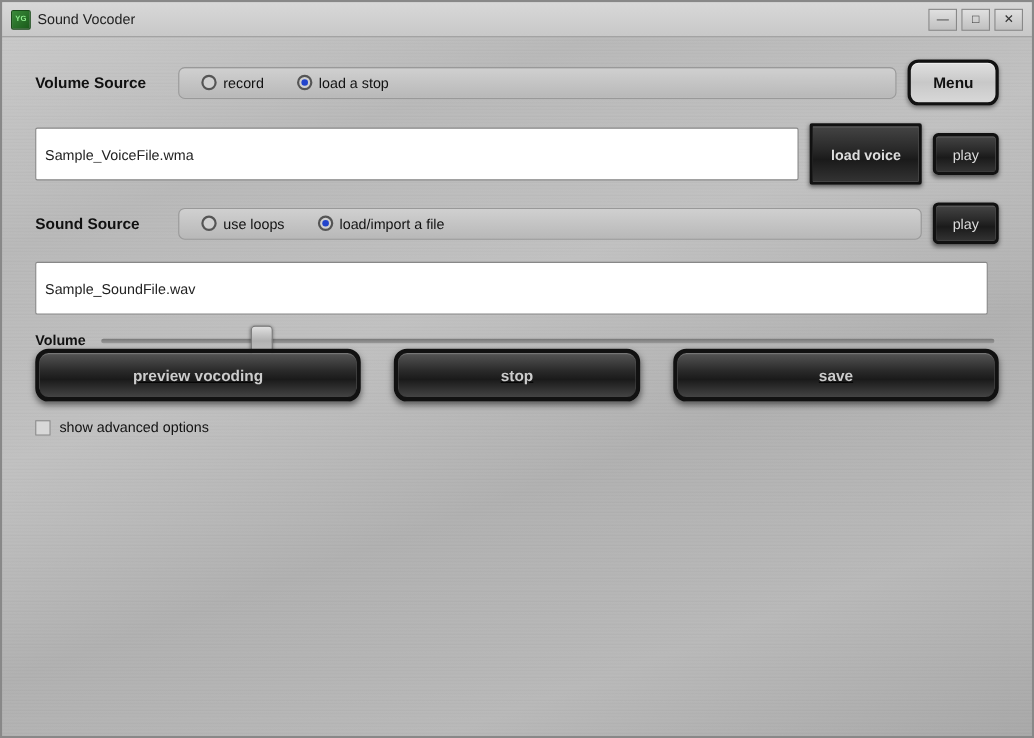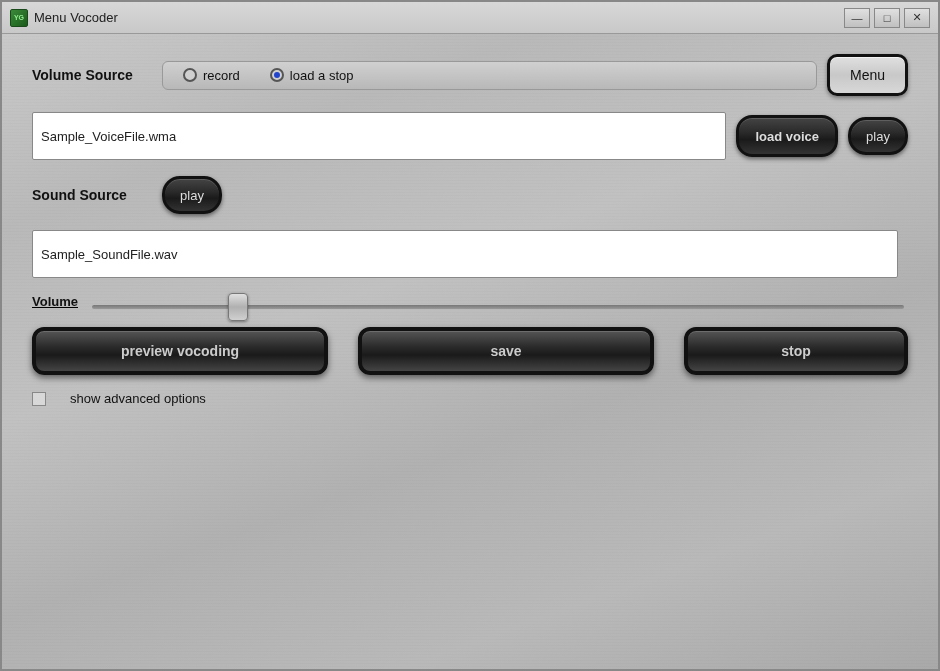--- a/index.html
+++ b/index.html
@@ -172,42 +172,42 @@
       font-size: 13px;
       color: #222;
       flex: 1;
       margin-right: 10px;
     }
 
     
     .dark-btn {
       background: linear-gradient(180deg, #444 0%, #2a2a2a 40%, #1a1a1a 60%, #333 100%);
       border: 3px solid #111;
-      border-radius: 16px;
+      border-radius: 2px;
       color: #ddd;
       font-size: 13px;
       font-weight: bold;
       cursor: pointer;
       padding: 0 16px;
-      height: 42px;
+      height: 56px;
       min-width: 90px;
       box-shadow: 
         inset 0 1px 0 rgba(255,255,255,0.15),
         0 2px 4px rgba(0,0,0,0.5);
       white-space: nowrap;
       display: flex;
       align-items: center;
       justify-content: center;
     }
 
     
     .dark-btn-sm {
       background: linear-gradient(180deg, #444 0%, #2a2a2a 40%, #1a1a1a 60%, #333 100%);
       border: 3px solid #111;
-      border-radius: 18px;
+      border-radius: 5px;
       color: #ddd;
       font-size: 13px;
       cursor: pointer;
       padding: 0 14px;
       height: 38px;
       min-width: 60px;
       box-shadow: 
         inset 0 1px 0 rgba(255,255,255,0.15),
         0 2px 4px rgba(0,0,0,0.5);
       display: flex;
@@ -215,41 +215,39 @@
       justify-content: center;
     }
 
     
     .menu-btn {
       background: linear-gradient(180deg, #e0e0e0 0%, #c8c8c8 50%, #d8d8d8 100%);
       border: 3px solid #111;
       border-radius: 10px;
       color: #111;
       font-size: 14px;
-      font-weight: normal;
+      font-weight: bold;
       cursor: pointer;
       padding: 0 20px;
       height: 42px;
       min-width: 80px;
       box-shadow: 
         inset 0 1px 0 rgba(255,255,255,0.6),
         0 2px 4px rgba(0,0,0,0.4);
       display: flex;
       align-items: center;
       justify-content: center;
     }
 
     
     .volume-row {
       display: flex;
-      align-items: flex-end;
-      margin-bottom: 18px;
+      align-items: center;
       position: relative;
       z-index: 1;
-      text-decoration: underline;
     }
 
     .volume-label {
       font-weight: bold;
       font-size: 13px;
       color: #111;
       margin-right: 10px;
     }
 
     .slider-track {
@@ -276,20 +274,21 @@
     }
 
     
     .bottom-row {
       display: flex;
       align-items: flex-start;
       gap: 30px;
       margin-bottom: 16px;
       position: relative;
       z-index: 1;
+      text-decoration: underline;
     }
 
     .bottom-btn {
       background: linear-gradient(180deg, #555 0%, #2a2a2a 40%, #1a1a1a 60%, #444 100%);
       border: 4px solid #111;
       border-radius: 12px;
       color: #ccc;
       font-size: 14px;
       font-weight: bold;
       cursor: pointer;
@@ -301,21 +300,21 @@
       text-align: center;
       display: flex;
       align-items: center;
       justify-content: center;
     }
 
     
     .checkbox-row {
       display: flex;
       align-items: center;
-      gap: 24px;
+      gap: 8px;
       position: relative;
       z-index: 1;
       text-align: right;
     }
 
     .checkbox-box {
       width: 14px;
       height: 14px;
       background: #d8d8d8;
       border: 1px solid #888;
@@ -350,21 +349,21 @@
   </style>
 </head>
 <body>
 
 <div class="window">
 
   <div class="title-bar">
     <div class="title-bar-icon">
       <span style="font-size:7px; color:#90ee90; font-weight:bold;">YG</span>
     </div>
-    <span class="title-bar-text">Menu Vocoder</span>
+    <span class="title-bar-text">Sound Vocoder</span>
     <div class="title-bar-buttons">
       <button class="title-btn">—</button>
       <button class="title-btn">□</button>
       <button class="title-btn close">✕</button>
     </div>
   </div>
 
   <div class="content">
 
     <div class="top-row">
@@ -383,38 +382,48 @@
     </div>
 
     <div class="input-row">
       <input class="text-input" type="text" value="Sample_VoiceFile.wma" style="">
       <button class="dark-btn gap-right">load voice</button>
       <button class="dark-btn-sm">play</button>
     </div>
 
     <div class="top-row">
       <span class="section-label">Sound Source</span>
+      <div class="radio-group">
+        <label class="radio-option">
+          <div class="radio-circle"></div>
+          <span class="radio-label">use loops</span>
+        </label>
+        <label class="radio-option">
+          <div class="radio-circle checked"></div>
+          <span class="radio-label">load/import a file</span>
+        </label>
+      </div>
       <button class="dark-btn-sm">play</button>
     </div>
 
     <div class="input-row">
       <input class="text-input" type="text" value="Sample_SoundFile.wav" style="">
     </div>
 
     <div class="volume-row">
       <span class="volume-label">Volume</span>
       <div class="slider-track">
         <div class="slider-thumb"></div>
       </div>
     </div>
 
     <div class="bottom-row">
       <button class="bottom-btn">preview vocoding</button>
+      <button class="bottom-btn" style="flex: 0.7;">stop</button>
       <button class="bottom-btn">save</button>
-      <button class="bottom-btn" style="flex: 0.7;">stop</button>
     </div>
 
     <div class="checkbox-row">
       <div class="checkbox-box"></div>
       <span class="checkbox-label">show advanced options</span>
     </div>
 
   </div>
 </div>
 

